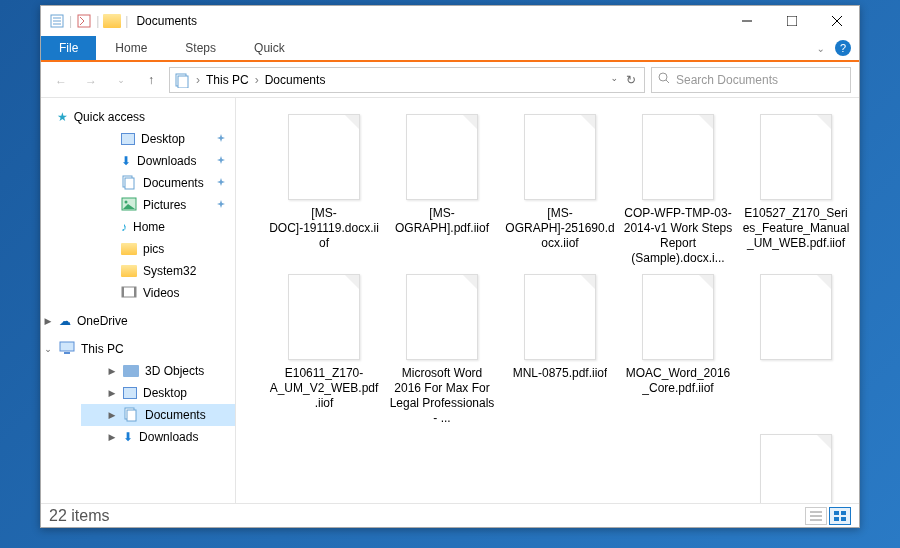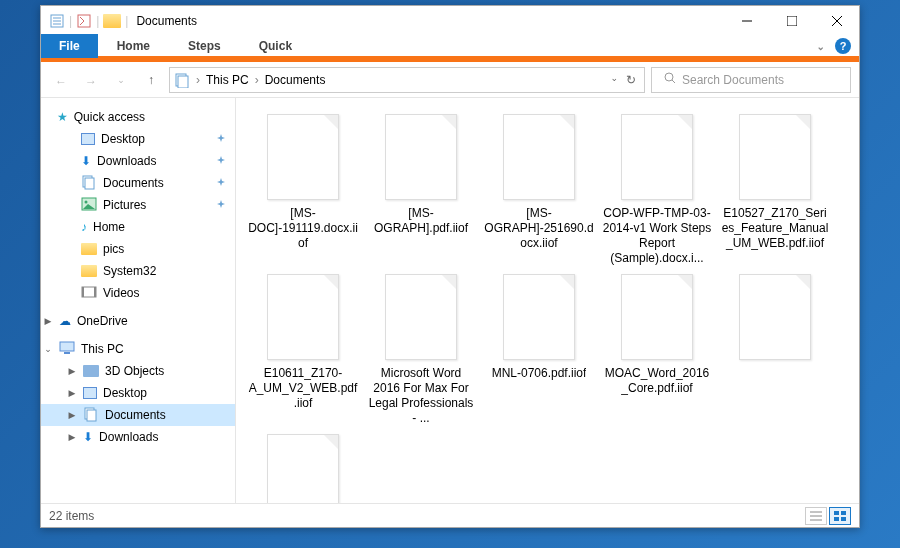--- a/index.html
+++ b/index.html
@@ -38,22 +38,21 @@
     }
     .title-text { margin-left: 8px; font-size: 12px; color: #000; }
     .window-controls { margin-left: auto; display: flex; }
     .win-ctrl { width: 45px; height: 30px; display: flex; align-items: center; justify-content: center; cursor: default; }
 
     .menubar {
       display: flex;
       align-items: center;
       height: 26px;
       background: #fff;
-      border-bottom: 6px solid #f97316;
-      font-weight: bold;
+      border-bottom: 2px solid #f97316;
     }
     .file-tab { background: #1979ca; color: #fff; padding: 5px 18px; font-size: 12px; }
     .menu-item { padding: 5px 19px; font-size: 12px; color: #444; }
     .menubar-right { margin-left: auto; display: flex; align-items: center; padding-right: 8px; gap: 10px; }
     .help-icon { width: 16px; height: 16px; border-radius: 50%; background: #1979ca; color: #fff; font-size: 11px; display: flex; align-items: center; justify-content: center; }
 
     .addressbar-row {
       display: flex;
       align-items: center;
       height: 36px;
@@ -74,56 +73,57 @@
     }
     .crumb { display: flex; align-items: center; gap: 4px; font-size: 12px; }
     .crumb-sep::after { content: "›"; color: #888; margin: 0 2px; }
     .addressbar-controls { margin-left: auto; display: flex; gap: 8px; color: #666; padding-right: 4px; }
     .searchbox {
       width: 200px;
       height: 26px;
       border: 1px solid #ccc;
       display: flex;
       align-items: center;
-      padding: 0 12px;
+      padding: 0 6px;
       color: #999;
       gap: 6px;
     }
 
     .content-row { flex: 1; display: flex; overflow: hidden; }
     .navpane {
       width: 195px;
       border-right: 1px solid #e5e5e5;
       overflow-y: auto;
       padding-top: 8px;
     }
     .tree-item {
       display: flex;
       align-items: center;
       height: 22px;
       padding-left: 24px;
       gap: 6px;
       font-size: 12px;
       color: #000;
     }
-    .tree-item.indent { padding-left: 40px; }
+    .tree-item.indent { padding-left: 40px; margin-left: 40px; }
     .tree-item.selected { background: #cce8ff; }
     .tree-item.quick { padding-left: 16px; }
     .tree-item.section { padding-left: 16px; margin-top: 6px; }
     .tree-expand { width: 10px; text-align: center; color: #666; font-size: 9px; margin-left: -14px; }
     .nav-icon { width: 16px; height: 16px; display: inline-flex; }
 
     .file-area {
       flex: 1;
       overflow-y: auto;
       padding: 12px 4px 4px 8px;
       display: flex;
       flex-wrap: wrap;
       align-content: flex-start;
       gap: 0;
+      justify-content: flex-end;
     }
     .file-item {
       width: 118px;
       height: 160px;
       display: flex;
       flex-direction: column;
       align-items: center;
       text-align: center;
       padding: 4px;
     }
@@ -151,21 +151,21 @@
       overflow: hidden;
       word-break: break-word;
     }
 
     .statusbar {
       height: 24px;
       border-top: 1px solid #e5e5e5;
       display: flex;
       align-items: center;
       padding: 0 8px;
-      font-size: 12px;
+      font-size: 16px;
       color: #555;
     }
     .statusbar-right { margin-left: auto; display: flex; gap: 2px; }
     .view-btn {
       width: 22px; height: 18px;
       border: 1px solid #ccc;
       display: flex; align-items: center; justify-content: center;
       font-size: 10px; color: #666;
     }
     .view-btn.active { border-color: #1979ca; background: #e5f1fb; }
@@ -401,21 +401,21 @@
         <div class="file-item">
           <div class="file-thumb"></div>
           <div class="file-label">E10611_Z170-A_UM_V2_WEB.pdf.iiof</div>
         </div>
         <div class="file-item">
           <div class="file-thumb"></div>
           <div class="file-label">Microsoft Word 2016 For Max For Legal Professionals - ...</div>
         </div>
         <div class="file-item">
           <div class="file-thumb"></div>
-          <div class="file-label">MNL-0706.pdf.iiof</div>
+          <div class="file-label">MNL-0875.pdf.iiof</div>
         </div>
         <div class="file-item">
           <div class="file-thumb"></div>
           <div class="file-label">MOAC_Word_2016_Core.pdf.iiof</div>
         </div>
         <div class="file-item">
           <div class="file-thumb"></div>
           <div class="file-label"></div>
         </div>
         <div class="file-item">

